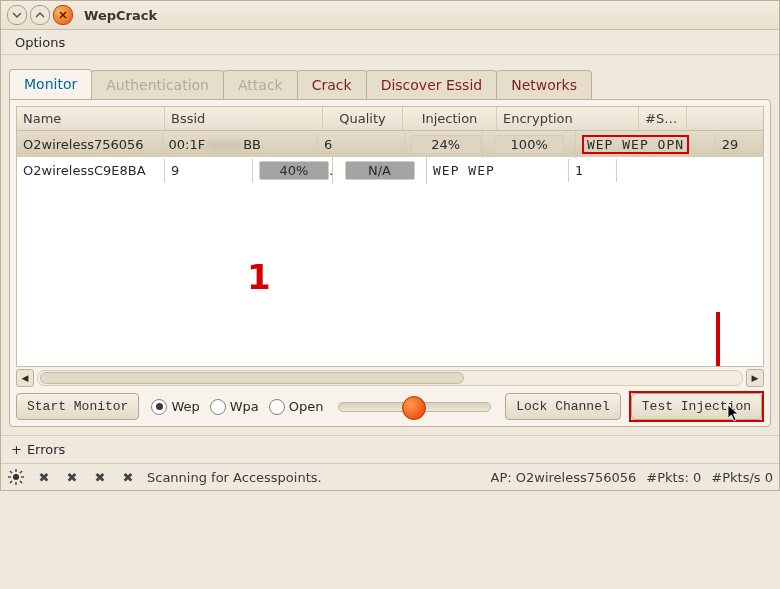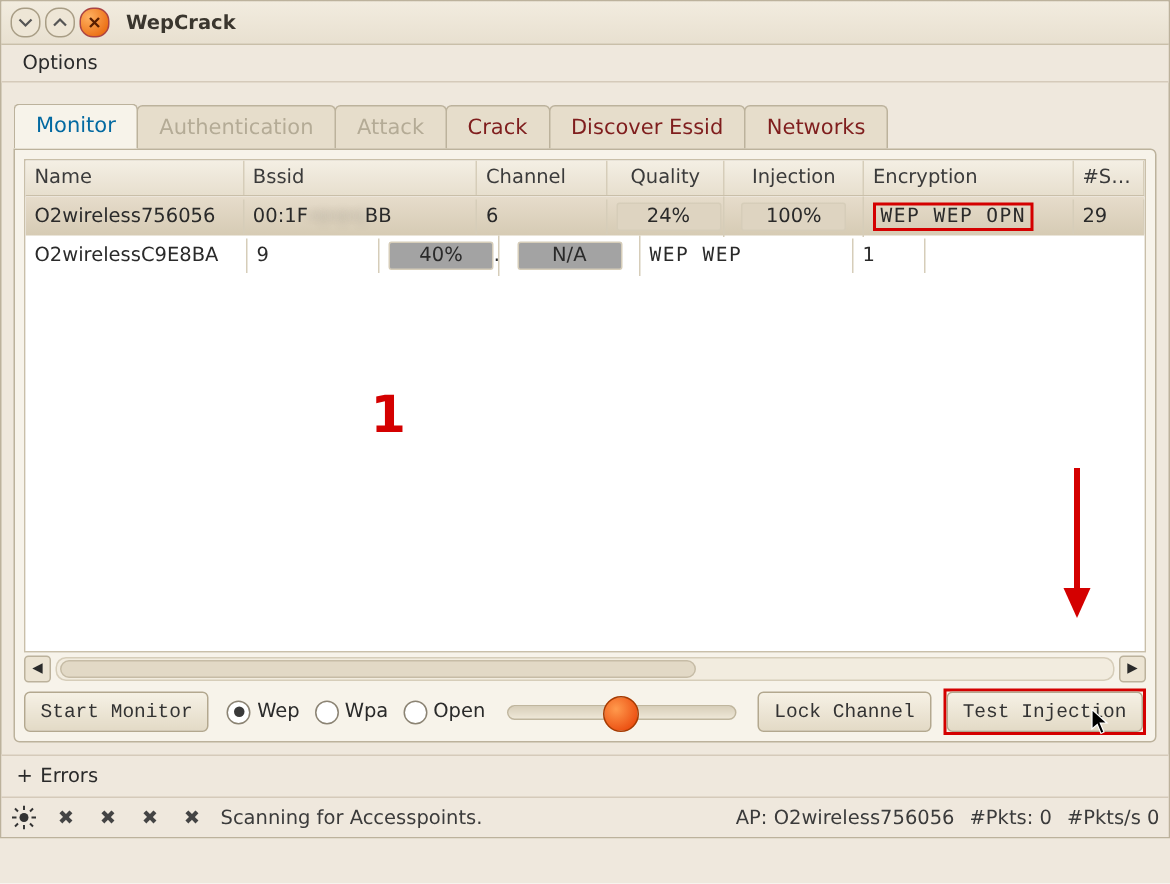--- a/index.html
+++ b/index.html
@@ -1,16 +1,16 @@
 <!DOCTYPE html>
 <html><head>
 <meta charset="utf-8">
 <style>
   html,body{margin:0;padding:0;font-family:"DejaVu Sans","Liberation Sans",Arial,sans-serif;font-size:13px;color:#2a2a2a;background:#efe8dd;}
-  .window{width:780px;height:559px;box-sizing:border-box;background:#efe8dd;display:flex;flex-direction:column;border:1px solid #bcb29c;}
+  .window{width:780px;height:491px;box-sizing:border-box;background:#efe8dd;display:flex;flex-direction:column;border:1px solid #bcb29c;}
   
   .titlebar{height:28px;background:linear-gradient(#f2ecdf,#e8e0d0);display:flex;align-items:center;padding:0 6px;border-bottom:1px solid #c9bfa9;}
   .tb-btn{width:18px;height:18px;border-radius:9px;border:1px solid #a89d85;margin-right:3px;display:flex;align-items:center;justify-content:center;font-size:10px;line-height:1;background:#eee6d6;cursor:pointer;}
   .tb-close{background:radial-gradient(circle at 30% 30%,#ffb060,#e65e00);border-color:#a44;}
   .tb-title{margin-left:8px;font-weight:bold;color:#3a362e;}
   
   .menubar{height:24px;display:flex;align-items:center;padding:0 6px;background:#efe8dd;border-bottom:1px solid #d5caba;}
   .menu-item{padding:3px 8px;border-radius:3px;cursor:pointer;}
   
   .tabbar{display:flex;align-items:flex-end;padding:14px 8px 0 8px;gap:0;}
@@ -94,21 +94,20 @@
     <div class="tab">Discover Essid</div>
     <div class="tab">Networks</div>
   </div>
 
   <div class="tab-content">
 
     <div class="table-wrap">
       <div class="thead">
         <div class="th col-name">Name</div>
         <div class="th col-bssid">Bssid</div>
-        <div class="th col-chan">Channel</div>
         <div class="th col-qual">Quality</div>
         <div class="th col-inj">Injection</div>
         <div class="th col-enc">Encryption</div>
         <div class="th col-stat">#Stat</div>
       </div>
       <div class="tbody">
         <div class="tr sel">
           <div class="td col-name">O2wireless756056</div>
           <div class="td col-bssid">
             <span>00:1F</span><span class="blur">··:··:··:</span><span>BB</span>

